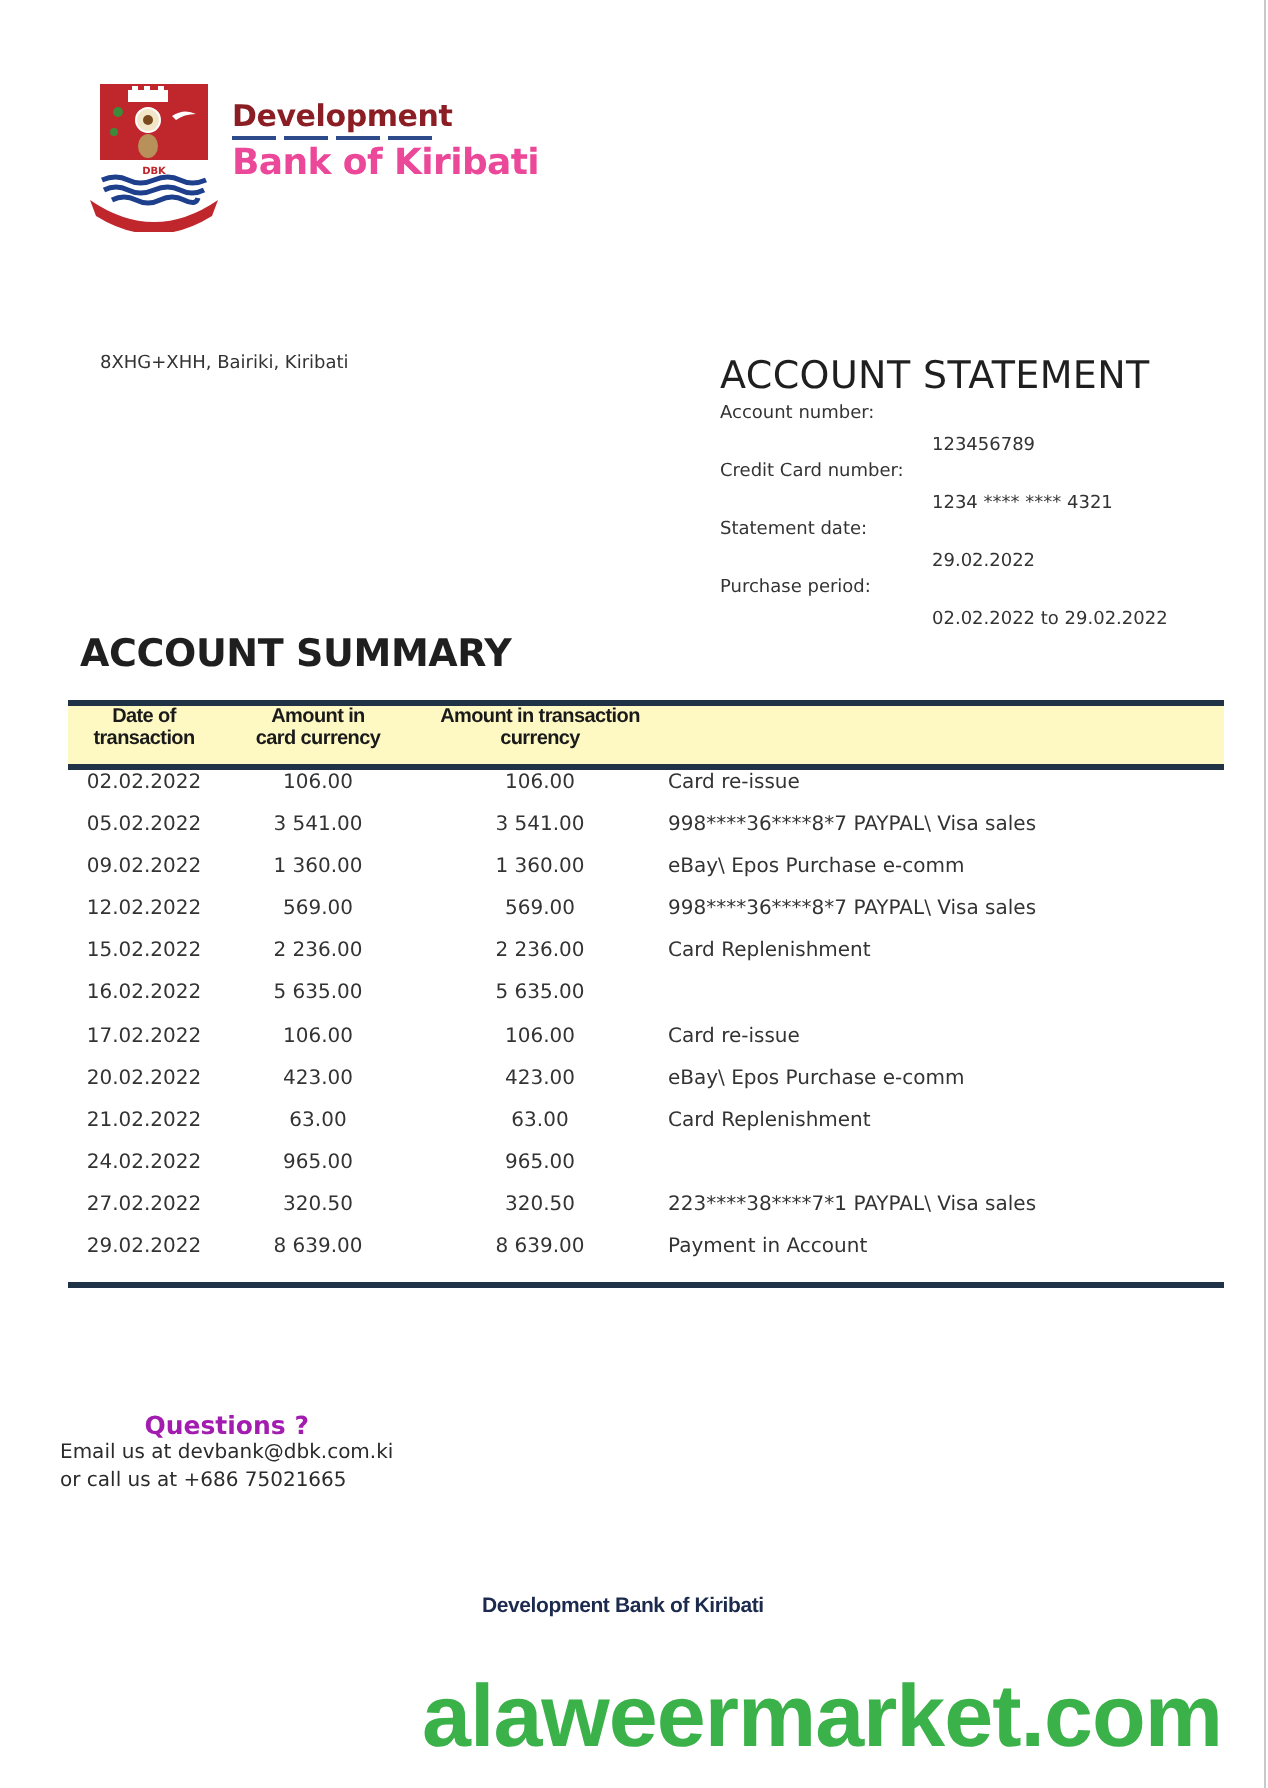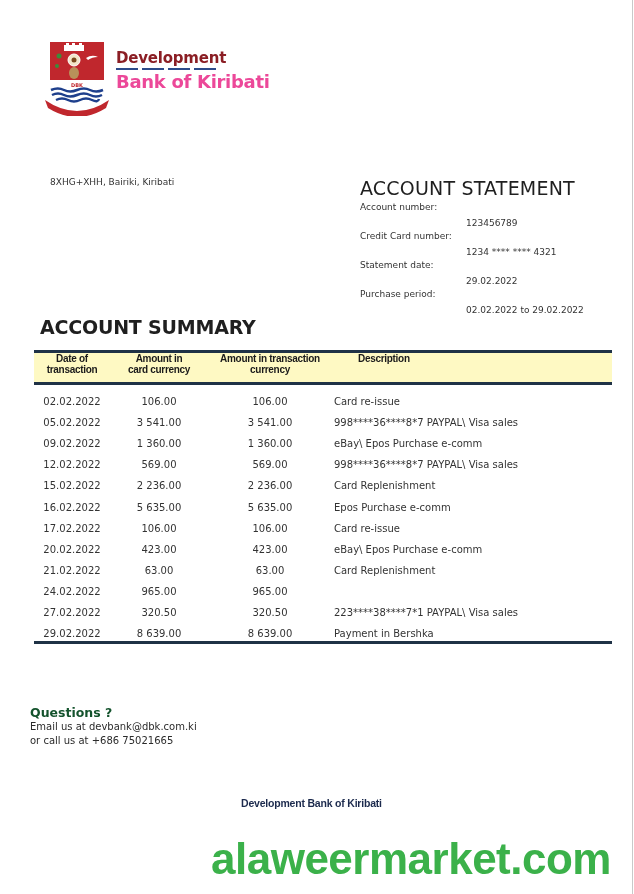--- a/index.html
+++ b/index.html
@@ -33,27 +33,27 @@
     .table-wrap { position: absolute; left: 34px; top: 350px; width: 578px; }
     .rule { height: 3px; background: #1f3246; }
     .thead { display: flex; align-items: flex-start; height: 29px; background: #fef9c3; }
     .th { font-family: "Liberation Sans", sans-serif; font-weight: bold; font-size: 10px; color: #1a1a1a; text-align: center; line-height: 11px; letter-spacing: -0.3px; }
     .c1 { width: 76px; text-align: center; }
     .c2 { width: 98px; text-align: center; }
     .c3 { width: 124px; text-align: center; }
     .c4 { flex: 1; text-align: left; padding-left: 2px; }
     .th.c4 { padding-left: 26px; }
     .tbody { padding-top: 1px; padding-bottom: 2px; }
-    .tr { display: flex; align-items: flex-end; height: 21.1px; }
+    .tr { display: flex; align-items: flex-start; height: 21.1px; }
     .td { font-size: 10px; color: #333; }
     .tr:nth-child(odd) { background: #ffffff; }
 
     
     .questions { position: absolute; left: 30px; top: 705px; }
-    .q-title { font-size: 12.5px; font-weight: bold; color: #14532d; line-height: 15px; }
+    .q-title { font-size: 12.5px; font-weight: bold; color: #a21caf; line-height: 15px; text-align: center; }
     .q-line { font-size: 10px; color: #2b2b2b; line-height: 14px; }
 
     .footer-name { position: absolute; left: 241px; top: 797px; font-family: "Liberation Sans", sans-serif; font-weight: bold; font-size: 10.5px; color: #1c2a4d; letter-spacing: -0.2px; }
 
     .watermark { position: absolute; left: 211px; top: 834px; font-family: "Liberation Sans", sans-serif; font-weight: bold; font-size: 44px; color: #3bb14a; letter-spacing: -0.5px; line-height: 50px; }
   </style>
 </head>
 <body>
 
 <div class="right-border"></div>
@@ -128,21 +128,20 @@
       <div>transaction</div>
     </div>
     <div class="th c2">
       <div>Amount in</div>
       <div>card currency</div>
     </div>
     <div class="th c3">
       <div>Amount in transaction</div>
       <div>currency</div>
     </div>
-    <div class="th c4">Description</div>
   </div>
   <div class="rule"></div>
   <div class="tbody" id="tbody">
       <div class="tr">
         <div class="td c1">02.02.2022</div>
         <div class="td c2">106.00</div>
         <div class="td c3">106.00</div>
         <div class="td c4">Card re-issue</div>
       </div>
       <div class="tr">
@@ -166,21 +165,20 @@
       <div class="tr">
         <div class="td c1">15.02.2022</div>
         <div class="td c2">2 236.00</div>
         <div class="td c3">2 236.00</div>
         <div class="td c4">Card Replenishment</div>
       </div>
       <div class="tr">
         <div class="td c1">16.02.2022</div>
         <div class="td c2">5 635.00</div>
         <div class="td c3">5 635.00</div>
-        <div class="td c4">Epos Purchase e-comm</div>
       </div>
       <div class="tr">
         <div class="td c1">17.02.2022</div>
         <div class="td c2">106.00</div>
         <div class="td c3">106.00</div>
         <div class="td c4">Card re-issue</div>
       </div>
       <div class="tr">
         <div class="td c1">20.02.2022</div>
         <div class="td c2">423.00</div>
@@ -201,21 +199,21 @@
       <div class="tr">
         <div class="td c1">27.02.2022</div>
         <div class="td c2">320.50</div>
         <div class="td c3">320.50</div>
         <div class="td c4">223****38****7*1 PAYPAL\ Visa sales</div>
       </div>
       <div class="tr">
         <div class="td c1">29.02.2022</div>
         <div class="td c2">8 639.00</div>
         <div class="td c3">8 639.00</div>
-        <div class="td c4">Payment in Bershka</div>
+        <div class="td c4">Payment in Account</div>
       </div>
     </div>
   <div class="rule"></div>
 </div>
 
 <div class="questions">
   <div class="q-title">Questions ?</div>
   <div class="q-line">Email us at devbank@dbk.com.ki</div>
   <div class="q-line">or call us at +686 75021665</div>
 </div>

